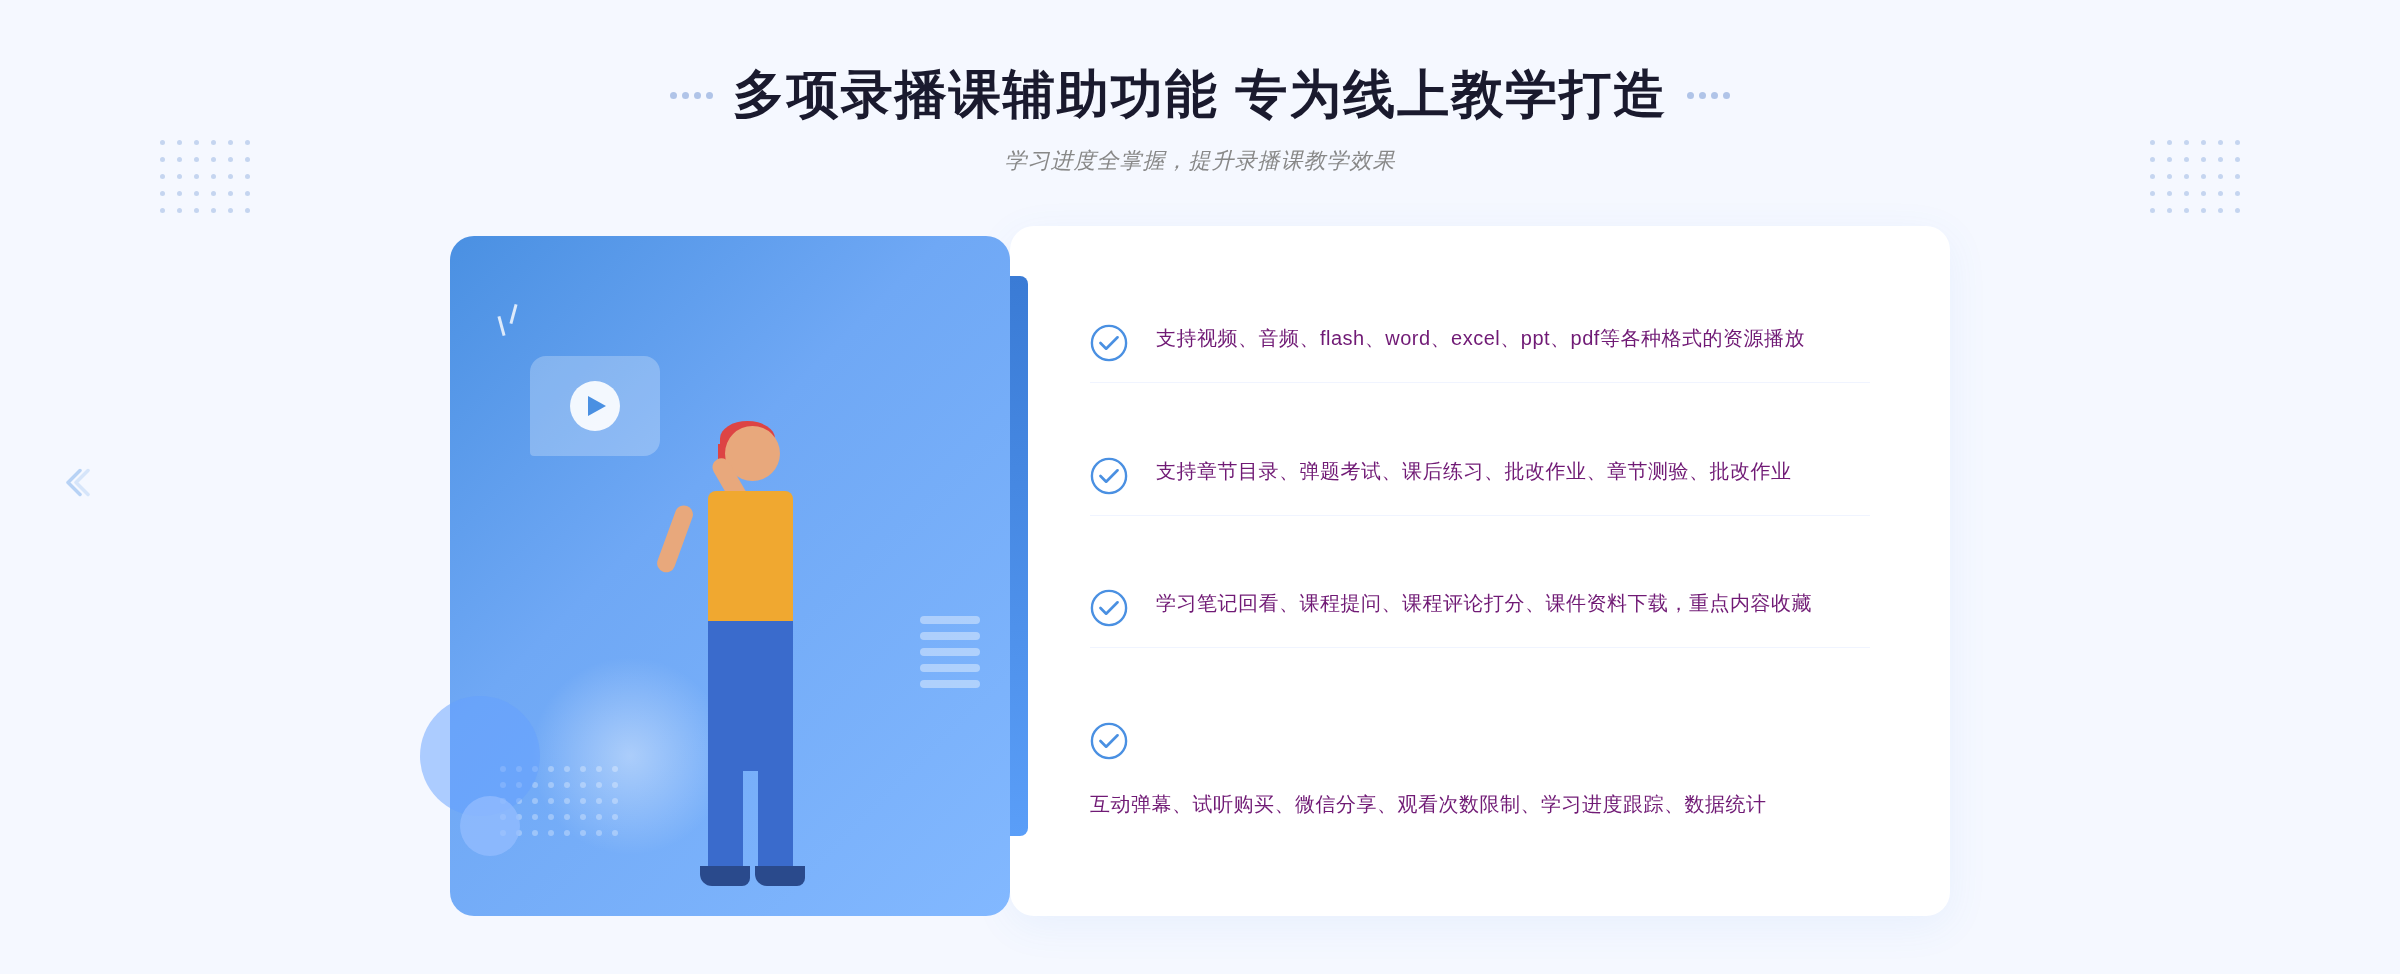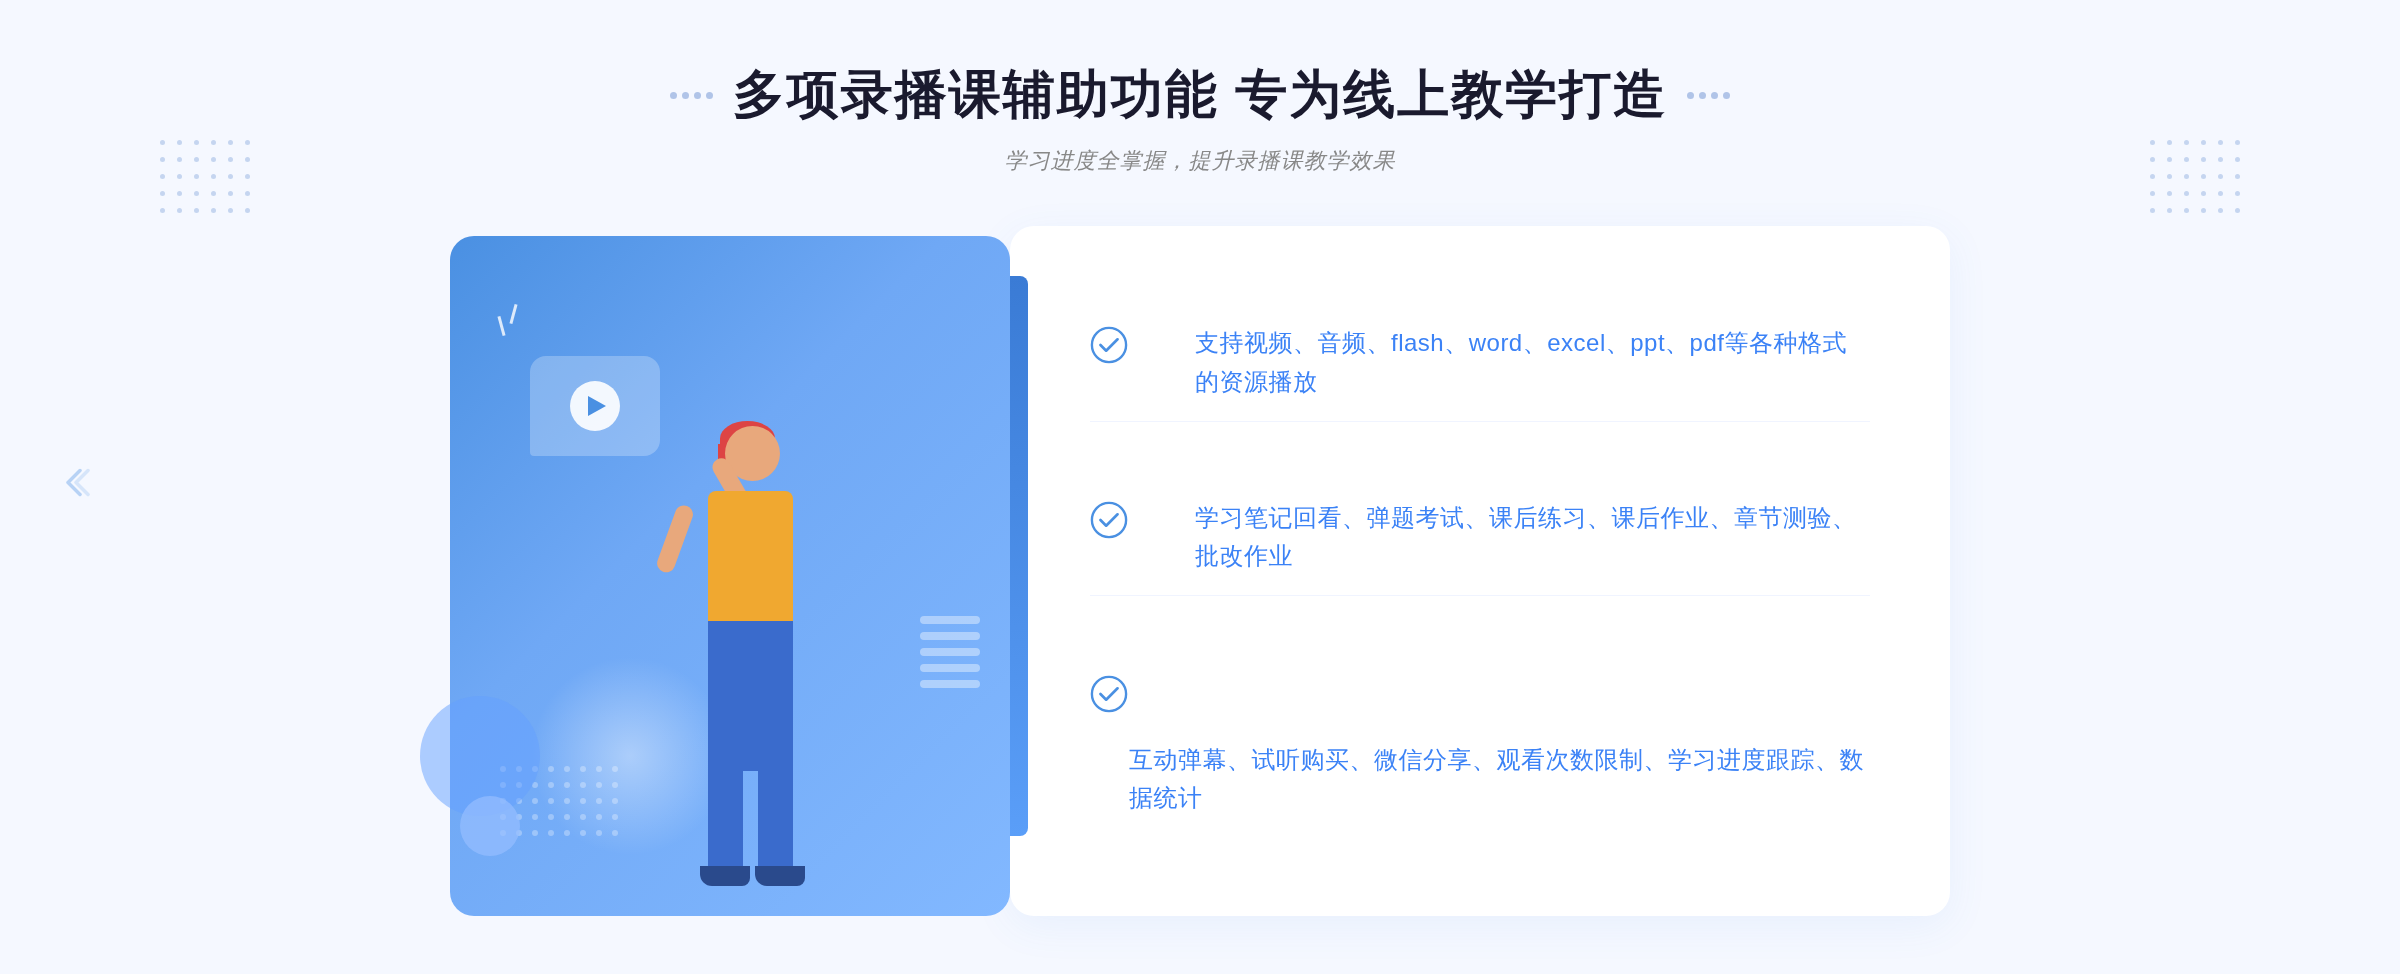--- a/index.html
+++ b/index.html
@@ -386,25 +386,24 @@
       flex-shrink: 0;
       margin-top: 2px;
     }
 
     .check-icon svg {
       width: 38px;
       height: 38px;
     }
 
     .feature-text {
-      font-size: 24px;
-      color: #3b82f6;
+      font-size: 20px;
+      color: #701a75;
       line-height: 1.6;
       letter-spacing: 0.5px;
-      margin-left: 39px;
     }
 
     
     .header-dec-left {
       display: flex;
       gap: 5px;
     }
     .header-dec-right {
       display: flex;
       gap: 5px;
@@ -650,23 +649,32 @@
         <span class="feature-text">支持视频、音频、flash、word、excel、ppt、pdf等各种格式的资源播放</span>
       </div>
 
       <div class="feature-item">
         <div class="check-icon">
           <svg viewBox="0 0 40 40" fill="none" xmlns="http://www.w3.org/2000/svg">
             <circle cx="20" cy="20" r="18" stroke="#4a90e2" stroke-width="2.5" fill="none"></circle>
             <path d="M11 20 L17 26 L29 14" stroke="#4a90e2" stroke-width="2.8" stroke-linecap="round" stroke-linejoin="round"></path>
           </svg>
         </div>
-        <span class="feature-text">学习笔记回看、弹题考试、课后练习、课后作业、章节测验、批改作业</span>
-      </div>
-
+        <span class="feature-text">支持章节目录、弹题考试、课后练习、批改作业、章节测验、批改作业</span>
+      </div>
+
+      <div class="feature-item">
+        <div class="check-icon">
+          <svg viewBox="0 0 40 40" fill="none" xmlns="http://www.w3.org/2000/svg">
+            <circle cx="20" cy="20" r="18" stroke="#4a90e2" stroke-width="2.5" fill="none"></circle>
+            <path d="M11 20 L17 26 L29 14" stroke="#4a90e2" stroke-width="2.8" stroke-linecap="round" stroke-linejoin="round"></path>
+          </svg>
+        </div>
+        <span class="feature-text">学习笔记回看、课程提问、课程评论打分、课件资料下载，重点内容收藏</span>
+      </div>
 
       <div class="feature-item">
         <div class="check-icon">
           <svg viewBox="0 0 40 40" fill="none" xmlns="http://www.w3.org/2000/svg">
             <circle cx="20" cy="20" r="18" stroke="#4a90e2" stroke-width="2.5" fill="none"></circle>
             <path d="M11 20 L17 26 L29 14" stroke="#4a90e2" stroke-width="2.8" stroke-linecap="round" stroke-linejoin="round"></path>
           </svg>
         </div>
         <span class="feature-text">互动弹幕、试听购买、微信分享、观看次数限制、学习进度跟踪、数据统计</span>
       </div>

